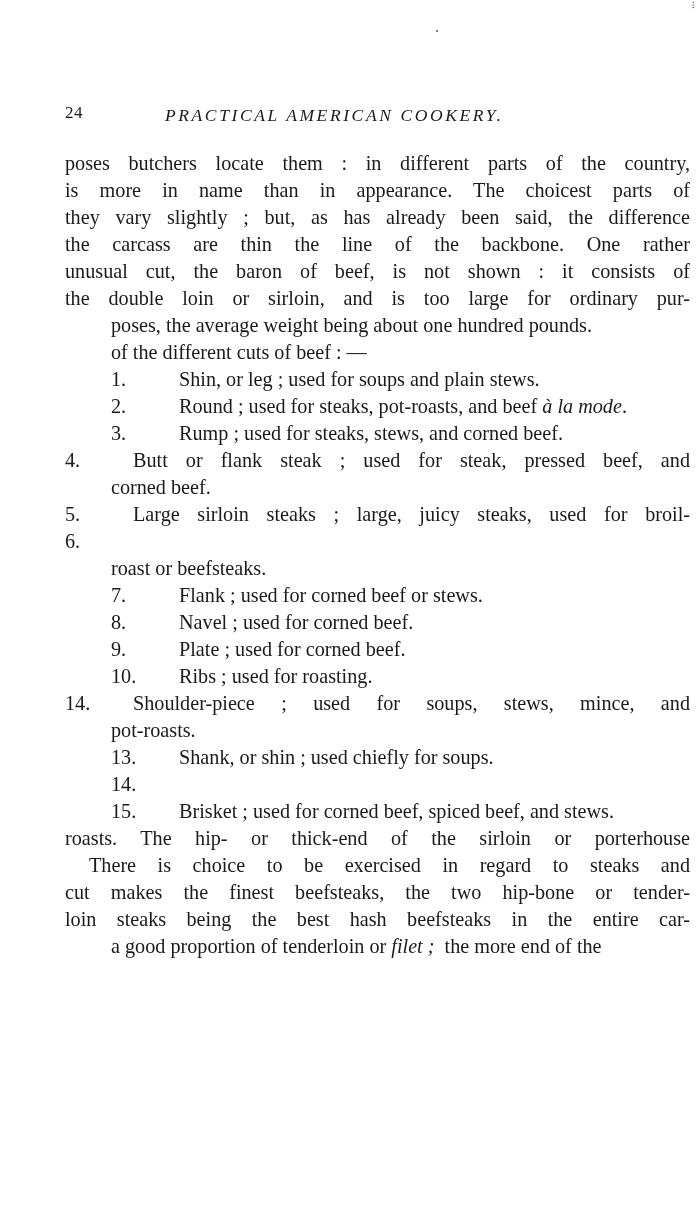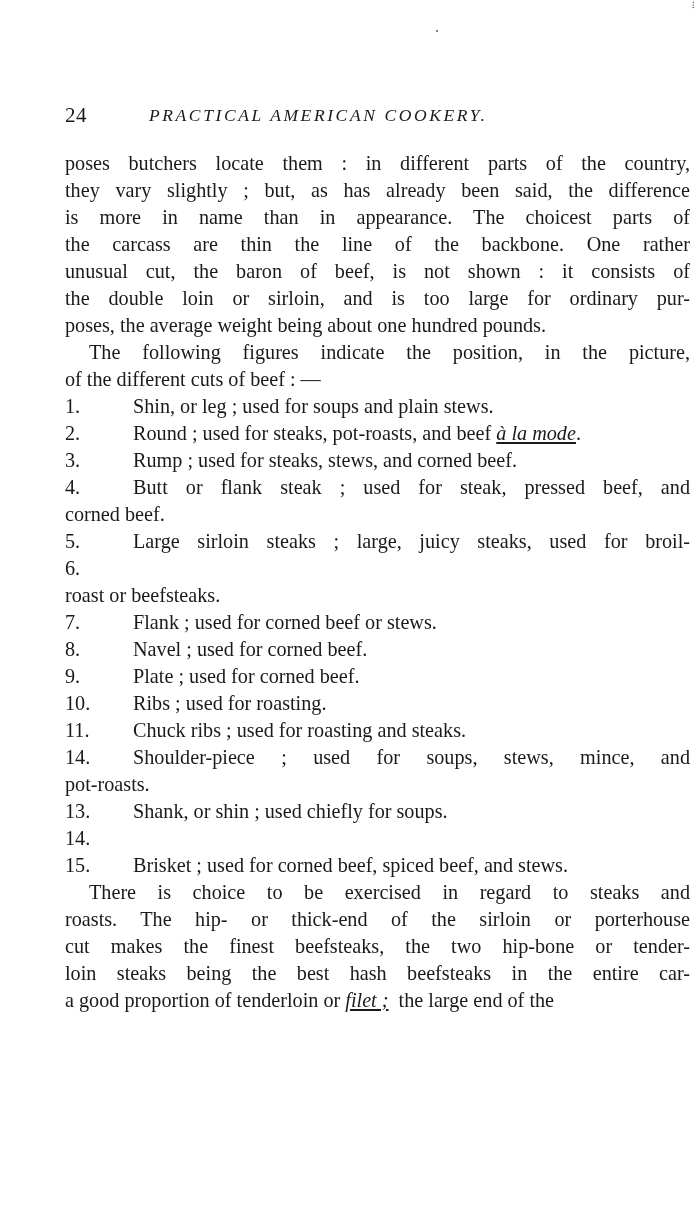--- a/index.html
+++ b/index.html
@@ -2,58 +2,57 @@
 <html><head>
 <meta charset="utf-8">
 <style>
   html, body { margin: 0; padding: 0; background: #ffffff; }
   body { width: 700px; height: 1212px; position: relative; overflow: hidden;
          font-family: "Liberation Serif", "DejaVu Serif", serif; color: #1a1a1a; }
   .scan-mark { position: absolute; right: 2px; top: 2px; width: 6px; height: 12px;
                font-size: 9px; line-height: 6px; color: #222; }
   .speck { position: absolute; left: 436px; top: 30px; width: 2px; height: 2px; background: #555; border-radius: 1px; }
   .running-head { position: absolute; top: 103px; left: 65px; width: 625px; height: 26px; }
-  .page-number { position: absolute; left: 0; top: 0; font-size: 21px; letter-spacing: 0.5px; }
-  .running-title { position: absolute; left: 84px; top: 2px; font-style: italic; font-size: 17.5px;
+  .page-number { position: absolute; left: 0; top: 0; font-size: 17px; letter-spacing: 0.5px; }
+  .running-title { position: absolute; left: 100px; top: 2px; font-style: italic; font-size: 17.5px;
                    letter-spacing: 2.6px; }
   .body-text { position: absolute; top: 150px; left: 65px; width: 625px; font-size: 20.2px; }
   .line { height: 27px; line-height: 27px; white-space: nowrap; text-align: justify;
           text-align-last: justify; overflow: hidden; }
-  .line.last { text-align-last: left; }
+  .line.last { text-align-last: left; margin-left: 46px; }
   .indent-p { padding-left: 24px; }
   .item { position: relative; padding-left: 68px; }
   .item .num { position: absolute; left: 0; width: 57px; text-align: right; }
   .item.cont { padding-left: 0; }
-  .it { font-style: italic; text-decoration: underline; }
+  .it { font-style: italic; }
 </style>
 </head>
 <body>
 
 <div class="scan-mark">⁝</div>
 <div class="speck"></div>
 
 <header class="running-head">
   <span class="page-number">24</span>
   <span class="running-title">PRACTICAL AMERICAN COOKERY.</span>
 </header>
 
 <main class="body-text">
 
   <div>
     <div class="line">poses butchers locate them : in different parts of the country,</div>
+    <div class="line">is more in name than in appearance.   The choicest parts of</div>
     <div class="line">they vary slightly ; but, as has already been said, the difference</div>
-    <div class="line">is more in name than in appearance.   The choicest parts of</div>
     <div class="line">the carcass are thin the line of the backbone.   One rather</div>
     <div class="line">unusual cut, the baron of beef, is not shown : it consists of</div>
     <div class="line">the double loin or sirloin, and is too large for ordinary pur-</div>
     <div class="line last">poses, the average weight being about one hundred pounds.</div>
   </div>
 
   <div>
-    <div class="line indent-p">The following figures indicate the position, in the picture,</div>
     <div class="line last">of the different cuts of beef : —</div>
   </div>
 
   <ol style="list-style:none;margin:0;padding:0;">
     <li>
       <div class="line last item"><span class="num">1.</span><span>Shin, or leg ; used for soups and plain stews.</span></div>
     </li>
     <li>
       <div class="line last item"><span class="num">2.</span><span style="white-space:pre">Round ; used for steaks, pot-roasts, and beef </span><span class="it">à la mode</span><span>.</span></div>
     </li>
@@ -77,37 +76,34 @@
     <li>
       <div class="line last item"><span class="num">8.</span><span>Navel ; used for corned beef.</span></div>
     </li>
     <li>
       <div class="line last item"><span class="num">9.</span><span>Plate ; used for corned beef.</span></div>
     </li>
     <li>
       <div class="line last item"><span class="num">10.</span><span>Ribs ; used for roasting.</span></div>
     </li>
     <li>
-      <div class="line last item"><span class="num">11.</span><span>Chuck ribs ; used for roasting and steaks.</span></div>
-    </li>
-    <li>
       <div class="line item"><span class="num">14.</span><span>Shoulder-piece ; used for soups, stews, mince, and</span></div>
       <div class="line last item cont">pot-roasts.</div>
     </li>
     <li>
       <div class="line last item"><span class="num">13.</span><span>Shank, or shin ; used chiefly for soups.</span></div>
     </li>
     <li>
       <div class="line last item"><span class="num">14.</span></div>
     </li>
     <li>
       <div class="line last item"><span class="num">15.</span><span>Brisket ; used for corned beef, spiced beef, and stews.</span></div>
     </li>
   </ol>
 
   <div>
+    <div class="line">roasts.   The hip- or thick-end of the sirloin or porterhouse</div>
     <div class="line indent-p">There is choice to be exercised in regard to steaks and</div>
-    <div class="line">roasts.   The hip- or thick-end of the sirloin or porterhouse</div>
     <div class="line">cut makes the finest beefsteaks, the two hip-bone or tender-</div>
     <div class="line">loin steaks being the best hash beefsteaks in the entire car-</div>
-    <div class="line last" style="white-space:pre;"><span>a good proportion of tenderloin or </span><span class="it">filet ;</span><span>  the large end of the</span></div>
+    <div class="line last" style="white-space:pre;"><span>a good proportion of tenderloin or </span><span class="it">filet ;</span><span>  the more end of the</span></div>
   </div>
 </main>
 
 </body></html>

